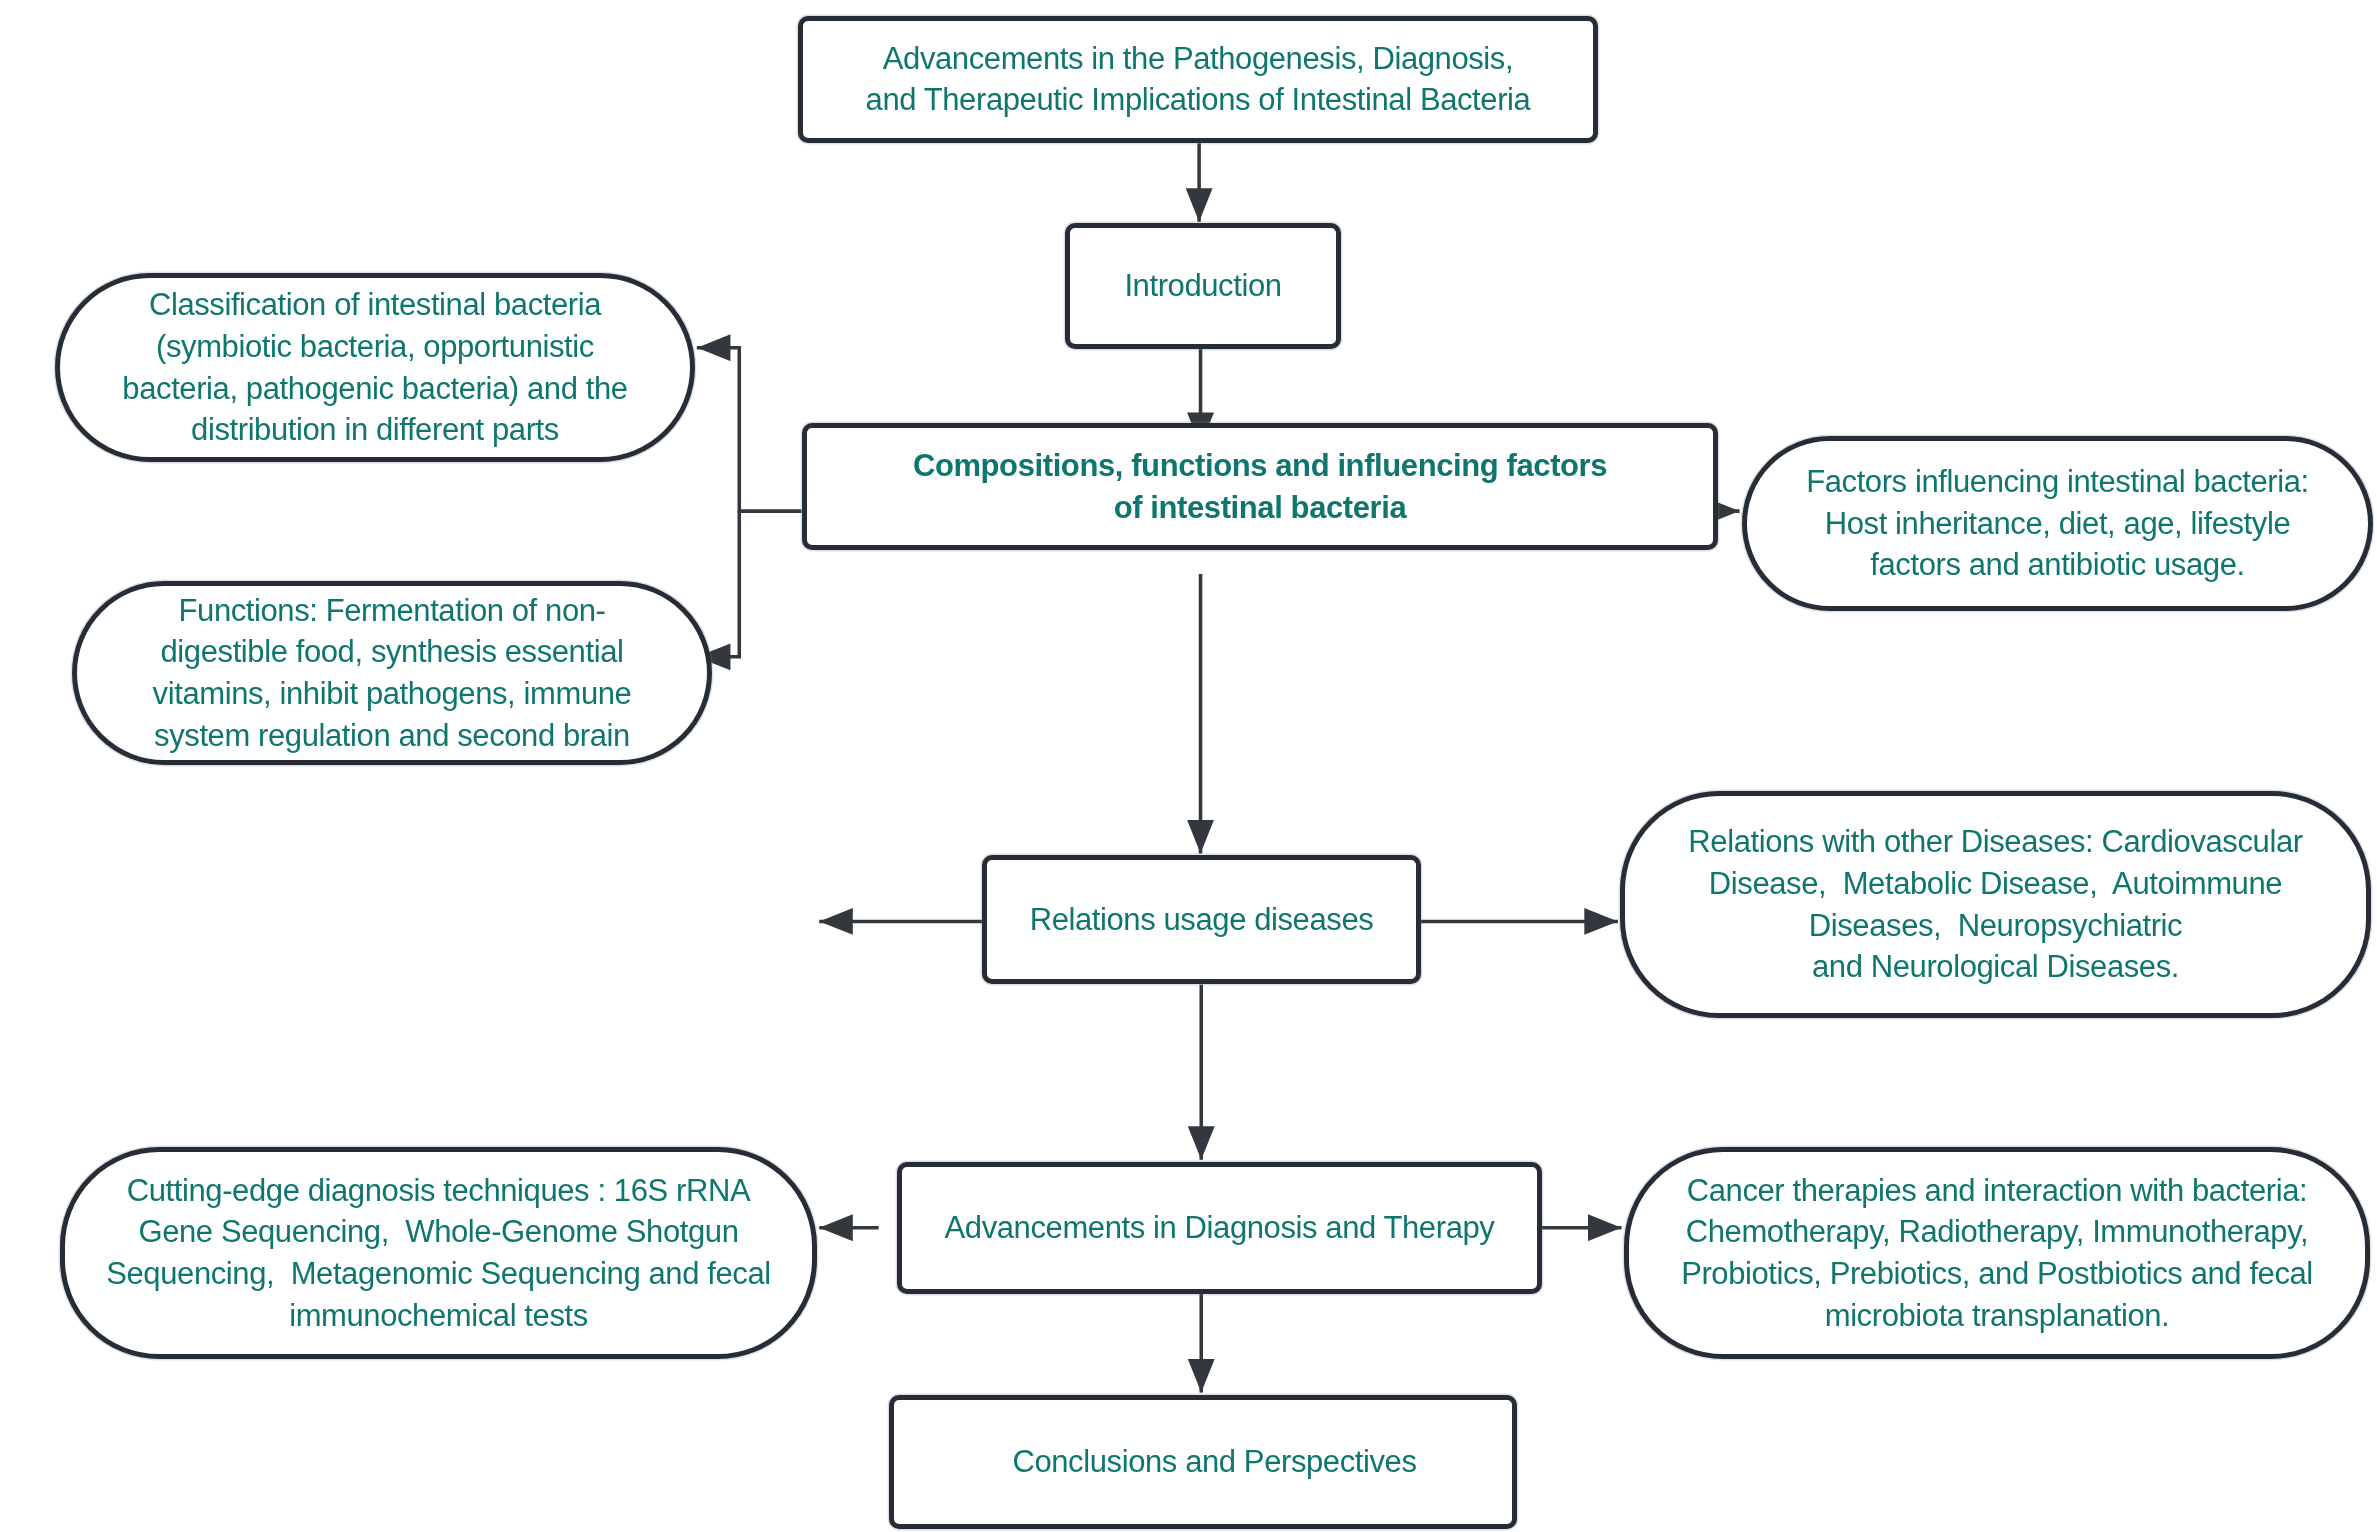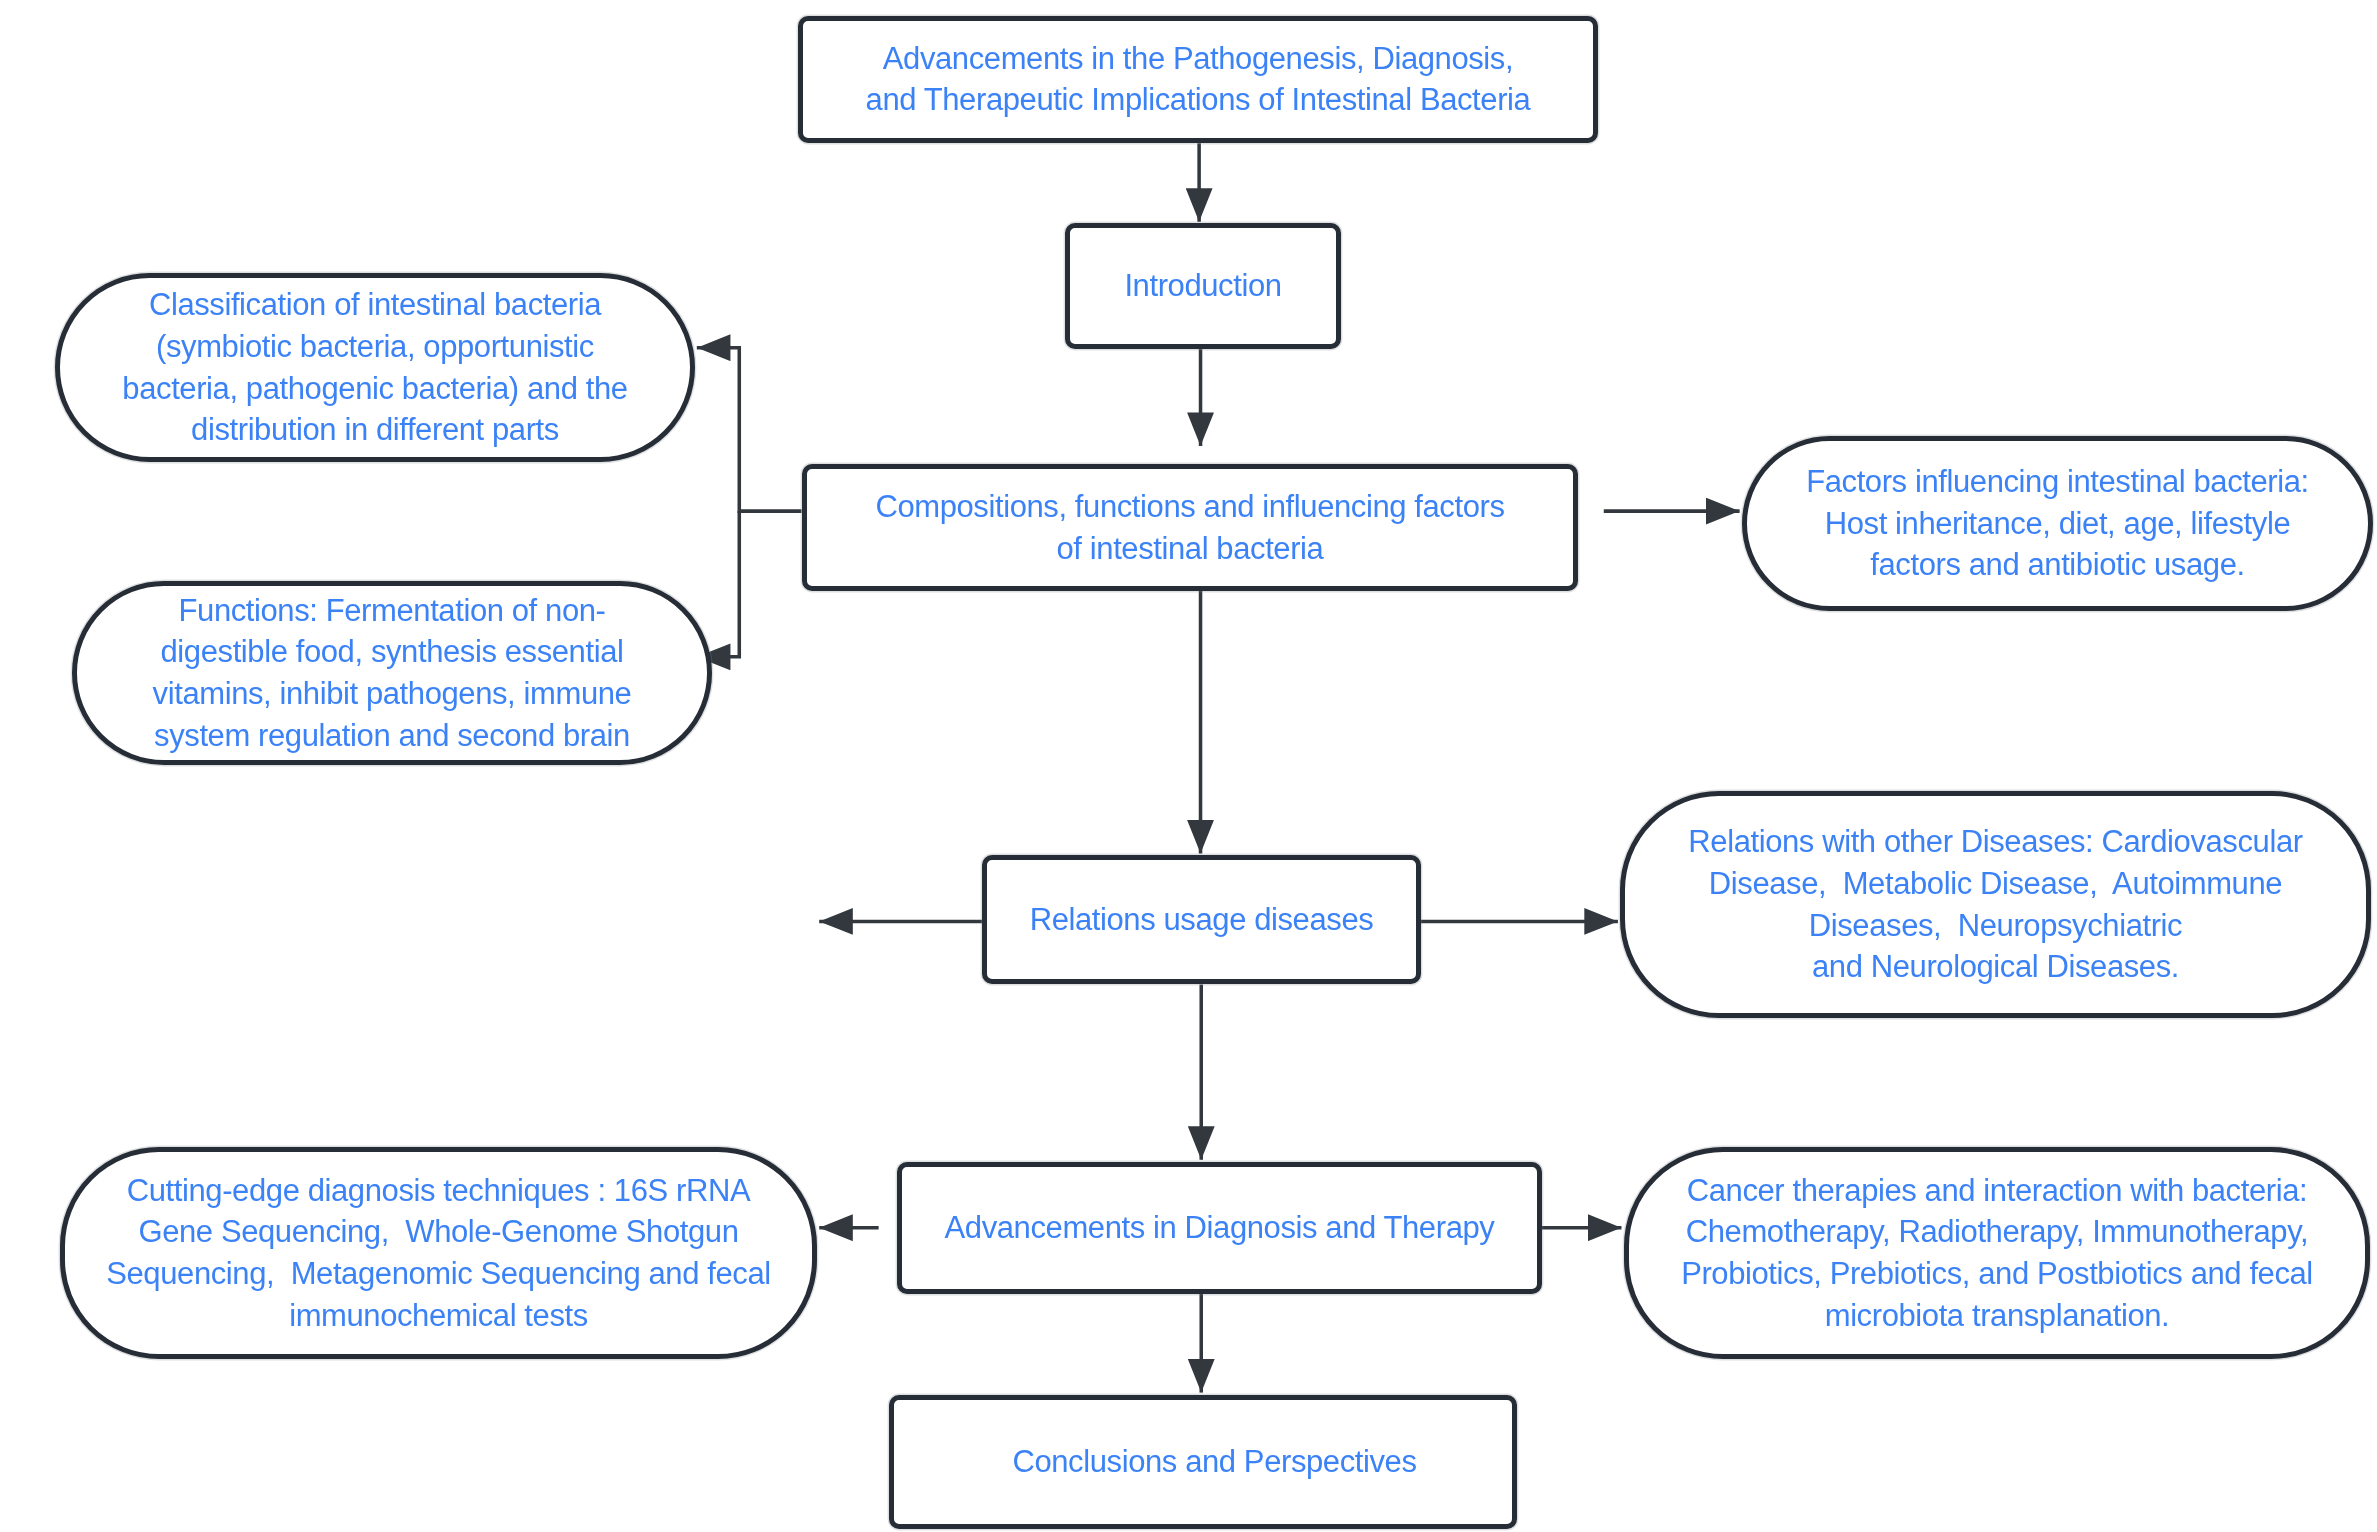--- a/index.html
+++ b/index.html
@@ -29,21 +29,21 @@
     box-sizing:border-box;
     box-shadow:0 0 0 1.4px rgba(120,126,134,0.25);
   }
   .node.rect{border-radius:10px;}
   .node.rounded{border-radius:99px;margin-top:11px;}
   .node-label{
     white-space:pre-wrap;
     text-align:center;
     font-size:31px;
     line-height:1.34;
-    color:#3b82f6;
+    color:#0f766e;
     letter-spacing:-0.4px;
     padding:0 18.4px;
   }
 </style>
 </head>
 <body>
 
 <div id="stage">
   <svg class="wires" viewBox="0 0 3360 2166" xmlns="http://www.w3.org/2000/svg">
     <defs>
@@ -67,21 +67,21 @@
       </g>
   </svg>
 
 <div class="node rect" style="left: 798px; top: 15.6px; width: 800px; height: 127px;">
       <div class="node-label">Advancements in the Pathogenesis, Diagnosis,
 and Therapeutic Implications of Intestinal Bacteria</div>
     </div>
     <div class="node rect" style="left: 1065px; top: 223px; width: 276px; height: 126px;">
       <div class="node-label">Introduction</div>
     </div>
-    <div class="node rect" style="left: 802px; top: 464px; width: 776px; height: 127px;">
+    <div class="node rect" style="left: 802px; top: 423px; width: 916px; height: 127px; font-weight: bold;">
       <div class="node-label">Compositions, functions and influencing factors
 of intestinal bacteria</div>
     </div>
     <div class="node rounded" style="left: 55px; top: 262px; width: 640px; height: 189px;">
       <div class="node-label">Classification of intestinal bacteria
 (symbiotic bacteria, opportunistic
 bacteria, pathogenic bacteria) and the
 distribution in different parts</div>
     </div>
     <div class="node rounded" style="left: 72px; top: 570px; width: 640px; height: 184px;">

